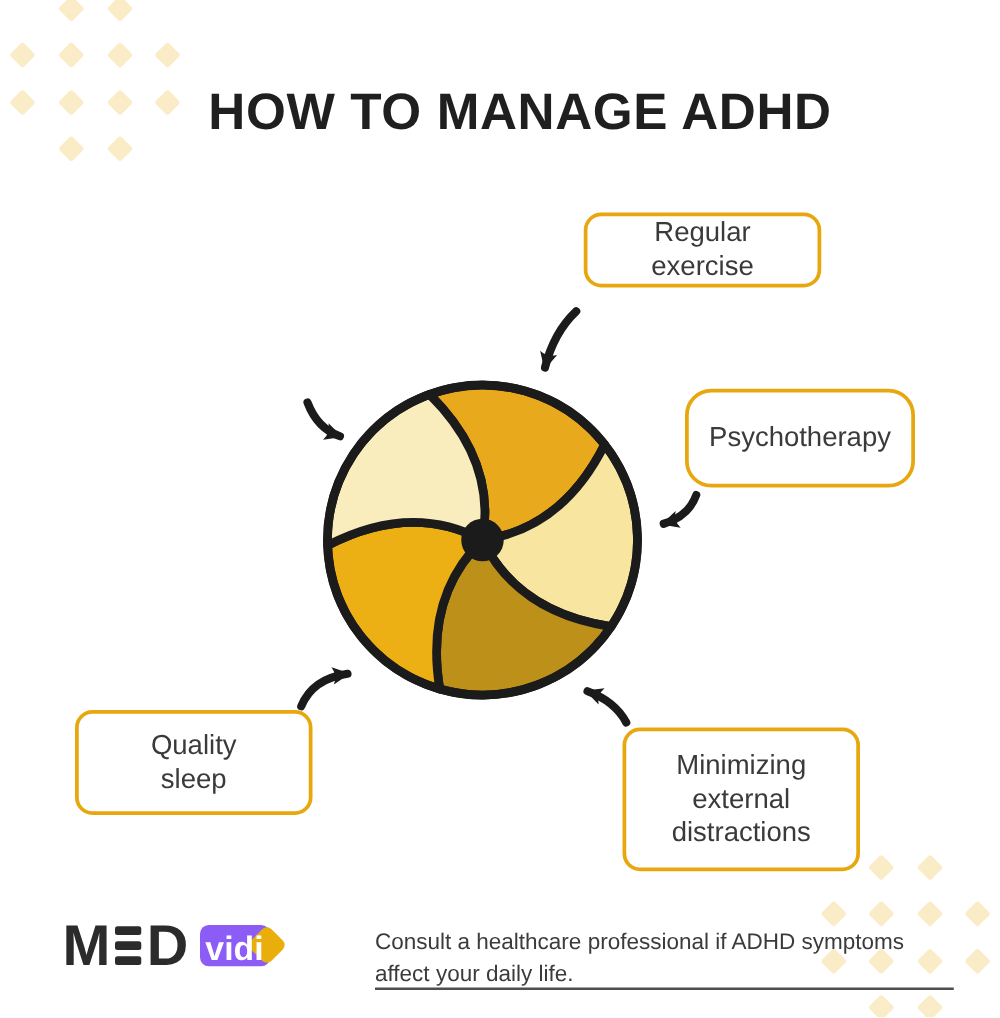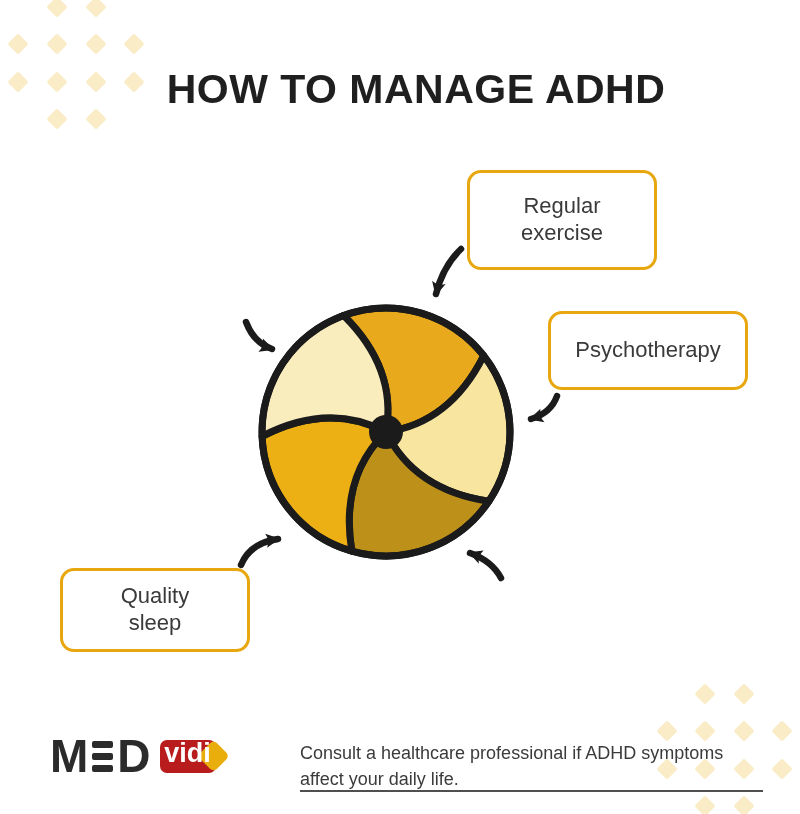--- a/index.html
+++ b/index.html
@@ -15,39 +15,39 @@
     position:absolute;width:15px;height:15px;background:#F9ECC6;
     transform:translate(-50%,-50%) rotate(45deg);border-radius:2px;
   }
   .label-box{
     position:absolute;background:#ffffff;border:3px solid #E8A70E;border-radius:14px;
     display:flex;align-items:center;justify-content:center;text-align:center;
     color:#3a3a3a;font-size:22px;line-height:1.22;box-sizing:border-box;
   }
   .label-box span{white-space:pre-line;}
   .box-activity{left:85px;top:237px;width:192px;height:83px;}
-  .box-regular{left:467px;top:170px;width:190px;height:100px;}
-  .box-psycho{left:548px;top:311px;width:200px;height:79px;}
+  .box-regular{left:467px;top:170px;width:190px;height:60px;}
+  .box-psycho{left:548px;top:311px;width:184px;height:79px;border-radius:21px;}
   .box-quality{left:60px;top:568px;width:190px;height:84px;}
   .box-minimizing{left:498px;top:582px;width:190px;height:115px;}
   .diagram-svg{position:absolute;left:0;top:0;}
   .footer-note{
     position:absolute;left:300px;top:740px;width:462px;
     font-size:18px;line-height:1.45;color:#3b3b3b;
   }
   .footer-divider{
     position:absolute;left:300px;top:790px;width:463px;height:1.5px;background:#4f4f4f;
   }
   .logo{position:absolute;left:50px;top:736px;height:40px;display:flex;align-items:center;}
   .logo .letter{font-size:46px;font-weight:800;color:#2b2b2b;line-height:1;}
   .e-bars{display:flex;flex-direction:column;justify-content:space-between;height:31px;margin:0 4px;}
   .e-bars i{display:block;width:21px;height:7px;background:#2b2b2b;border-radius:2px;}
   .logo-tag{
-    position:relative;margin-left:9px;background:#b91c1c;border-radius:7px;
-    width:56px;height:33px;display:flex;align-items:flex-start;justify-content:center;
+    position:relative;margin-left:9px;background:#8b5cf6;border-radius:7px;
+    width:56px;height:33px;display:flex;align-items:flex-end;justify-content:center;
   }
   .logo-tag::after{
     content:"";position:absolute;right:-9px;top:50%;width:23px;height:23px;background:#E9AE0C;
     transform:translateY(-50%) rotate(45deg);border-radius:5px;z-index:0;
   }
   .logo-tag span{position:relative;z-index:1;color:#ffffff;font-size:27px;font-weight:700;line-height:1;}
 </style>
 </head>
 <body>
 
@@ -112,20 +112,25 @@
     <span>Regular
 exercise</span>
   </div>
   <div class="label-box box-psycho">
     <span>Psychotherapy</span>
   </div>
   <div class="label-box box-quality">
     <span>Quality
 sleep</span>
   </div>
+  <div class="label-box box-minimizing">
+    <span>Minimizing
+external
+distractions</span>
+  </div>
 
   <div class="logo">
     <span class="letter">M</span>
     <span class="e-bars">
         <i></i>
         <i></i>
         <i></i>
       </span>
     <span class="letter">D</span>
     <span class="logo-tag">

